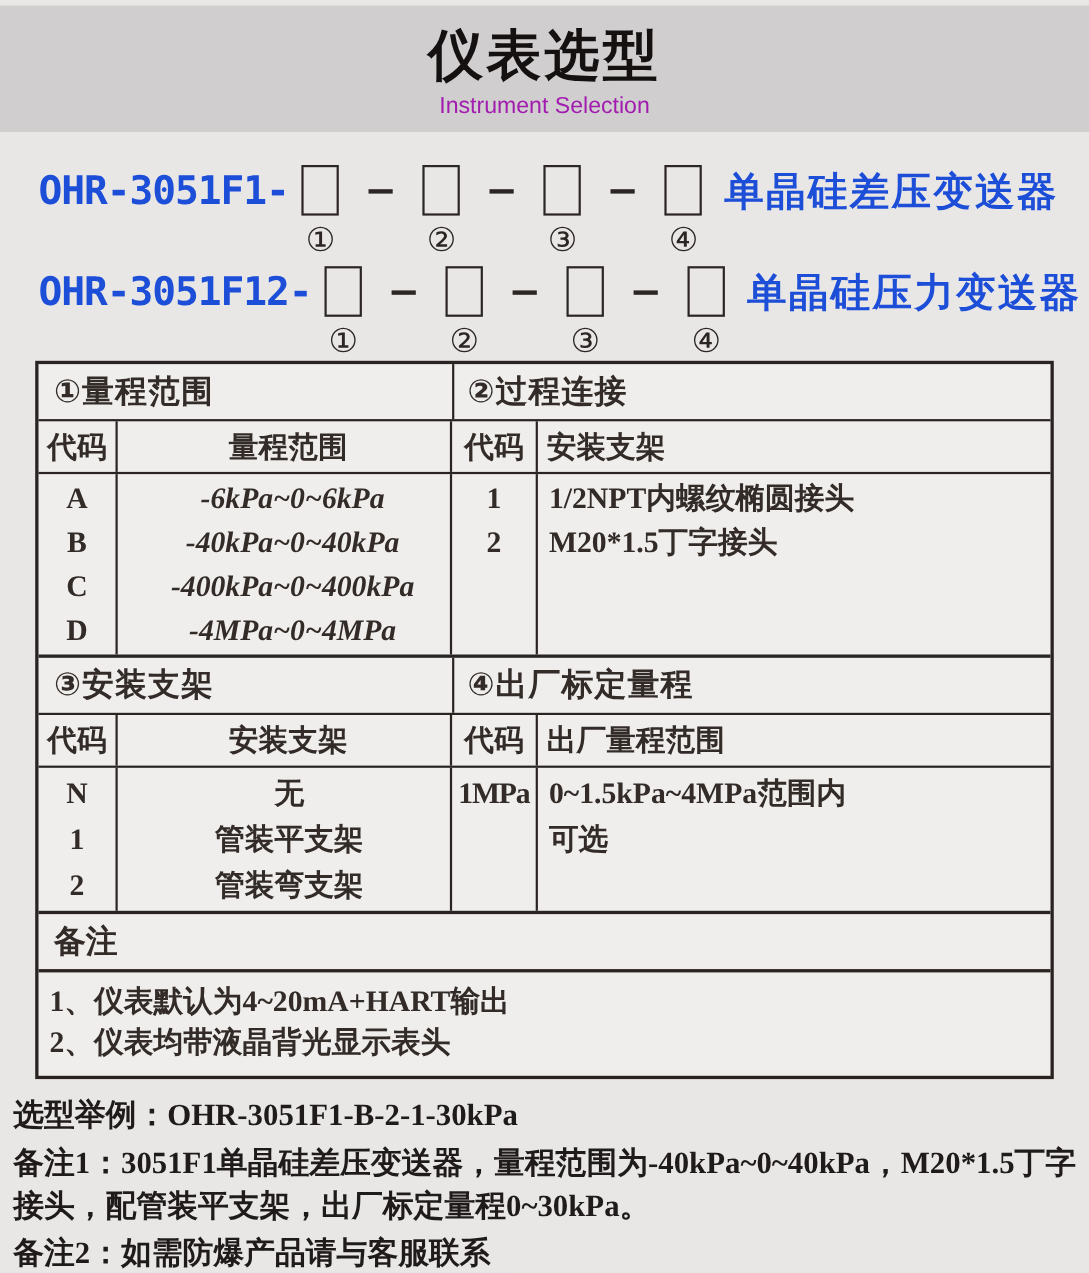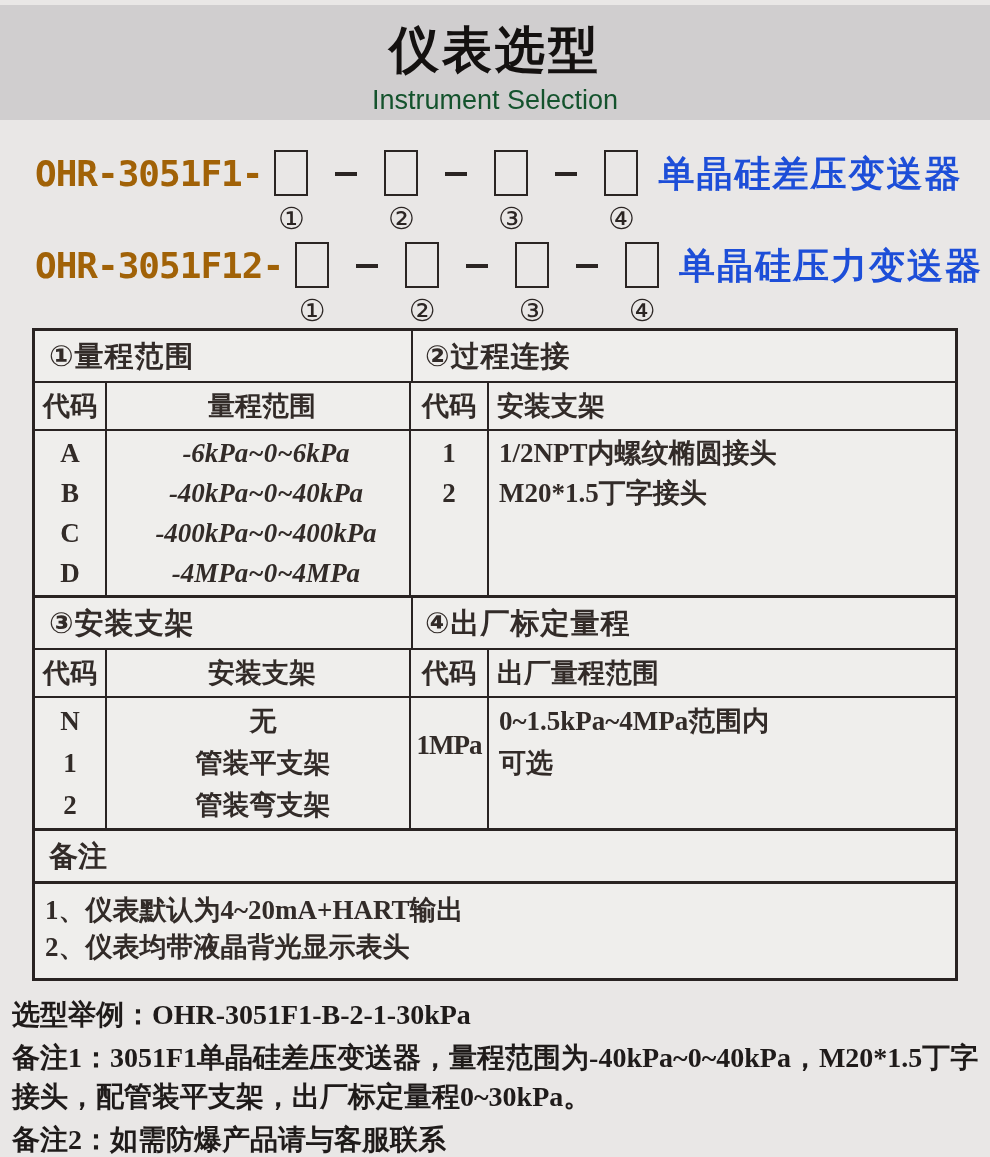--- a/index.html
+++ b/index.html
@@ -25,29 +25,29 @@
     background:var(--band);
     text-align:center;
   }
   .band .title{
     padding-top:12px;
     font-family:Liberation Mono, monospace;
     font-weight:bold;font-size:50px;letter-spacing:3px;color:#141110;
   }
   .band .subtitle{
     font-family:"Liberation Sans","DejaVu Sans",sans-serif;
-    font-size:27px;color:#14532d;margin-top:1px;
+    font-size:21px;color:#a21caf;margin-top:1px;
   }
   
   .models{position:absolute;top:150px;left:35px;}
   .model-row{display:flex;align-items:flex-start;margin-bottom:8px;}
   .model-prefix{
     font-family:"DejaVu Sans Mono","Liberation Mono",monospace;
     font-weight:bold;font-size:36px;line-height:48px;letter-spacing:-1px;
-    color:#a16207;white-space:nowrap;
+    color:#1d4ed8;white-space:nowrap;
   }
   .slot{display:flex;flex-direction:column;align-items:center;margin-left:12px;}
   .box{width:34px;height:46px;border:2px solid #2b2523;background:transparent;}
   .pos-num{
     margin-top:8px;font-size:30px;line-height:30px;color:#2b2523;
     font-family:"DejaVu Serif","Liberation Serif",serif;
   }
   .dash{width:22px;height:4px;background:#2b2523;margin:22px 15px 0 27px;}
   .model-suffix{
     margin-left:20px;
@@ -78,21 +78,21 @@
   .c1{width:72px;text-align:center;border-right:2px solid var(--line);}
   .c2{width:304px;border-right:2px solid var(--line);padding-left:8px;text-align:center;}
   .c3{width:78px;text-align:center;border-right:2px solid var(--line);}
   .c4{flex:1;padding-left:8px;}
   .band-col{display:flex;flex-direction:column;padding:2px 0;}
   .band-col > div{line-height:40px;font-size:27px;white-space:nowrap;}
   .s2 .band-col > div{line-height:42px;}
   .codecol{align-items:center;text-align:center;}
   .desccol{padding-left:10px;}
   .desccol.indent > div{padding-left:6px;font-style:italic;}
-  .code-tight{font-size:25px;letter-spacing:-1px;margin-top:24px;}
+  .code-tight{font-size:25px;letter-spacing:-1px;}
   .notes-title{
     padding:6px 0 6px 14px;
     font-family:"Liberation Sans","DejaVu Sans",sans-serif;
     font-weight:bold;font-size:29px;line-height:38px;width:100%;border-radius:22px;
   }
   .notes-body{display:block;padding:8px 0 12px 10px;}
   .notes-body > div{font-size:27px;line-height:37px;}
   
   .footer{
     position:absolute;top:995px;left:12px;width:968px;

